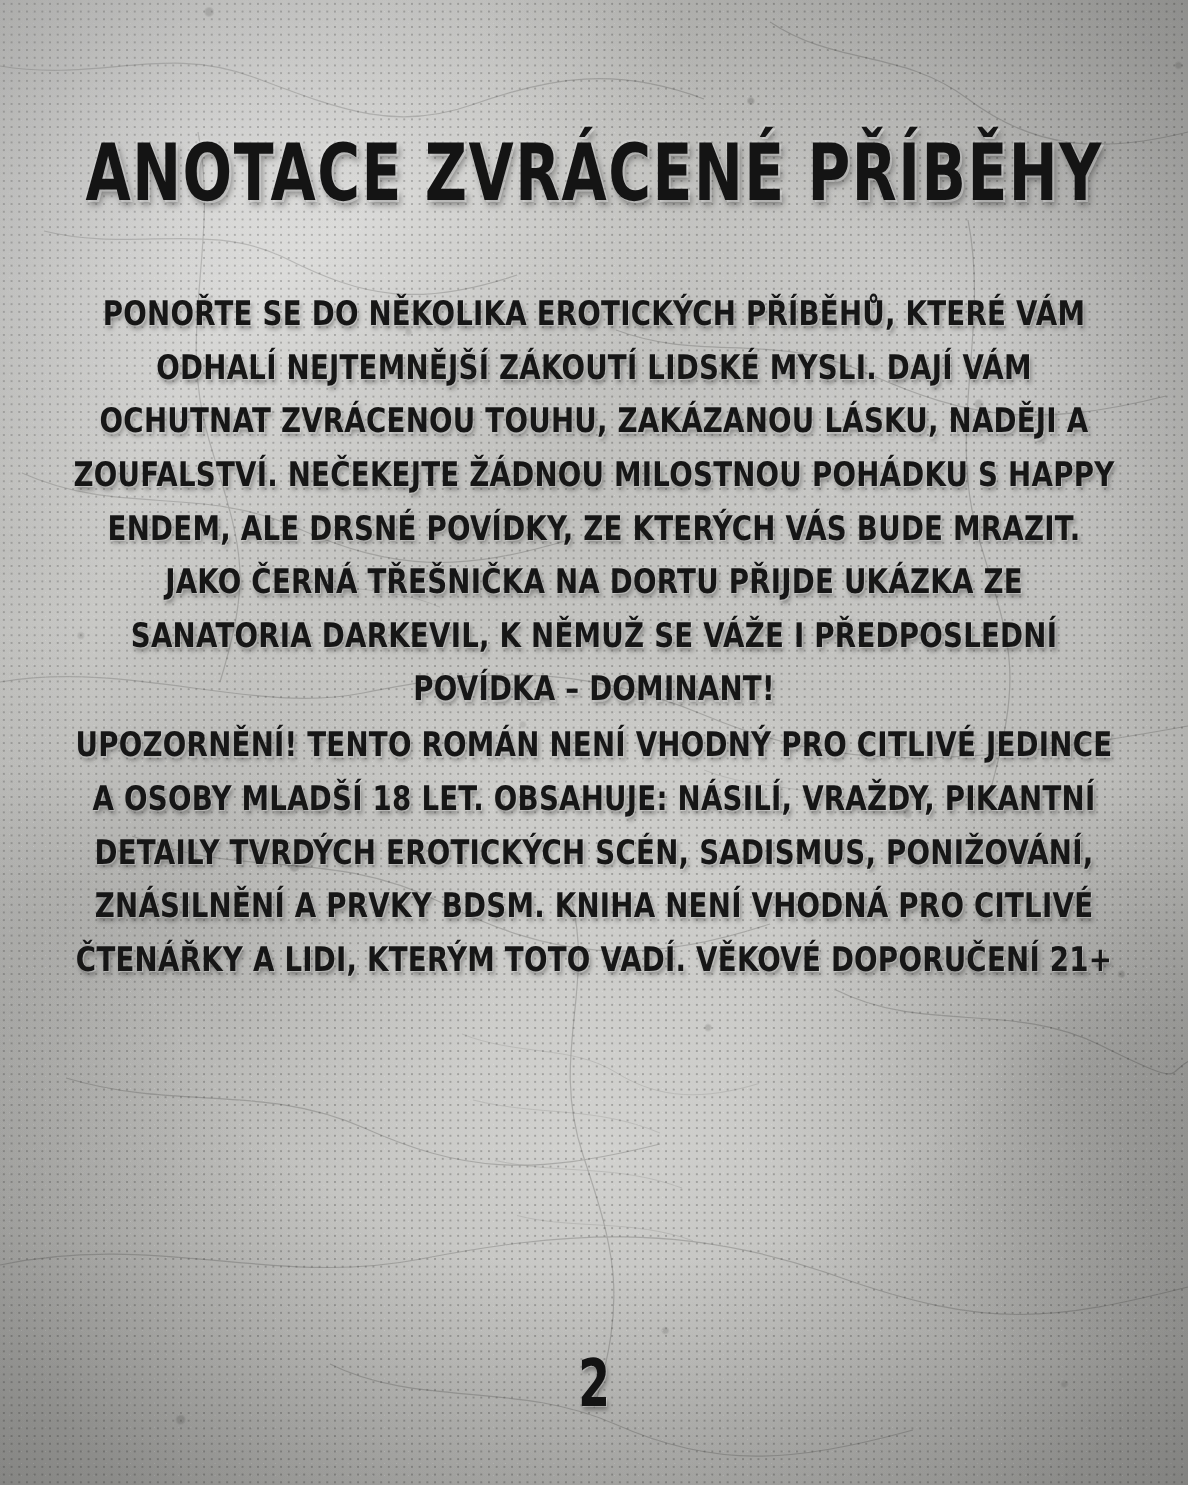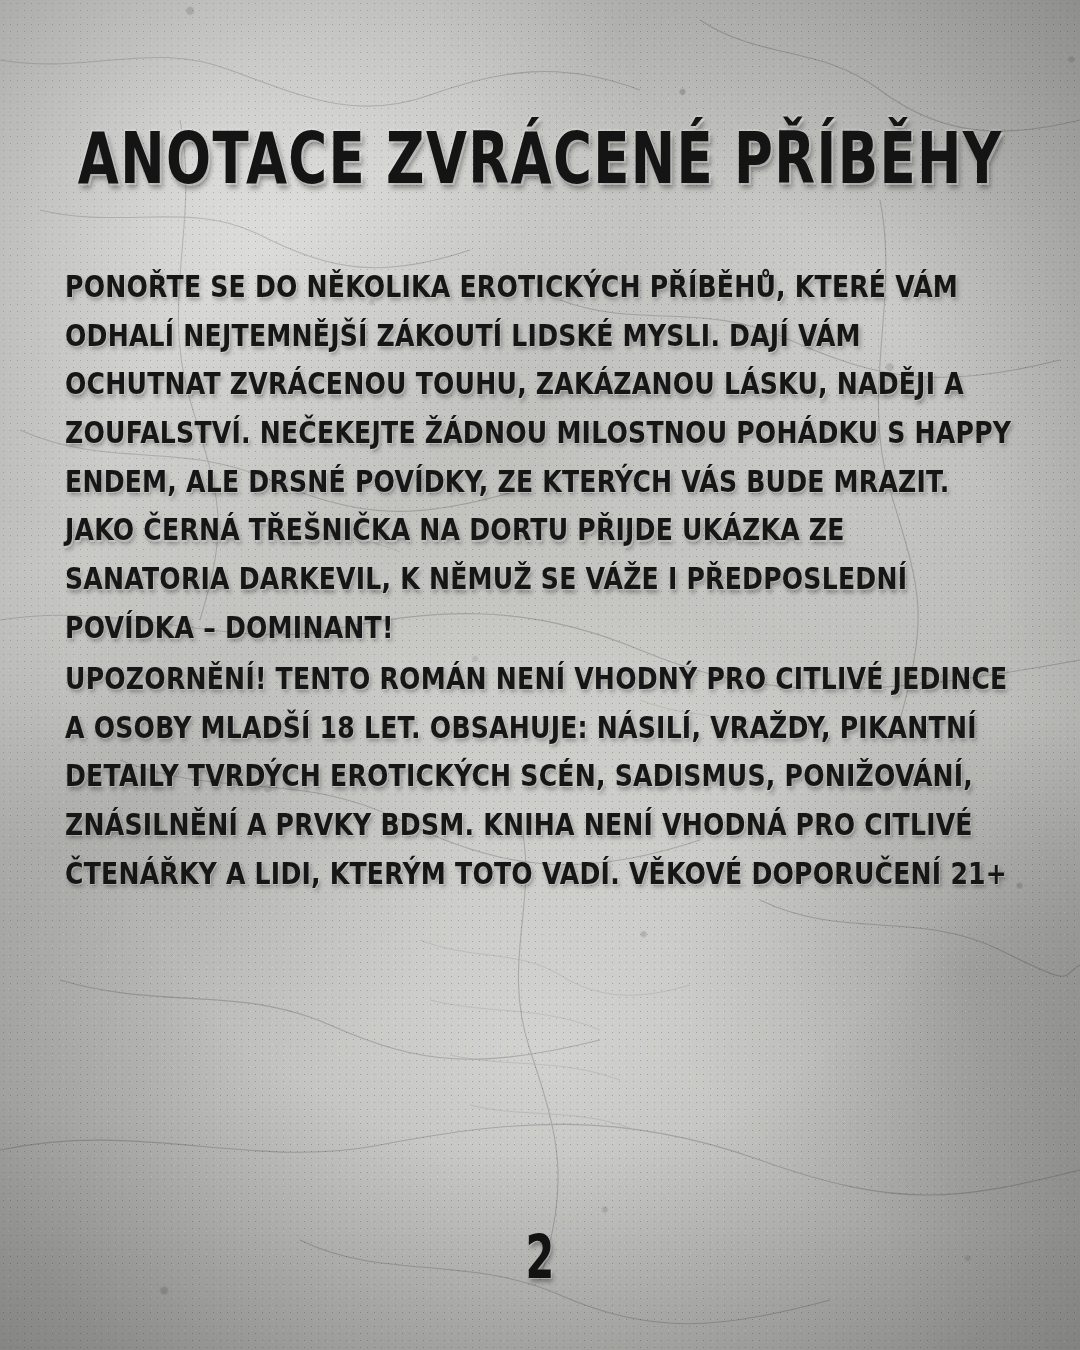--- a/index.html
+++ b/index.html
@@ -108,20 +108,21 @@
       2px 2px 0 rgba(255,255,255,0.35),
      -1px -1px 0 rgba(255,255,255,0.18),
       3px 4px 5px rgba(0,0,0,0.35);
     text-align: center;
     white-space: nowrap;
   }
 
   .body-block {
     width: 1000px;
     margin-top: 106px;
+    text-align: center;
     font-family: "DejaVu Sans", sans-serif;
     font-weight: 700;
     color: #161616;
     text-transform: uppercase;
   }
 
   .para {
     margin: 0;
     font-size: 26.5px;
     line-height: 42px;

